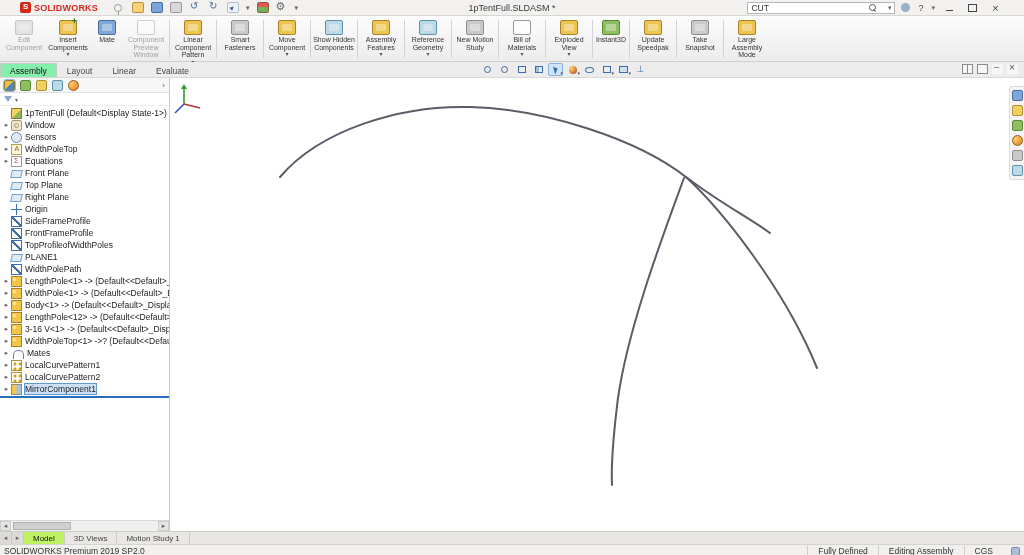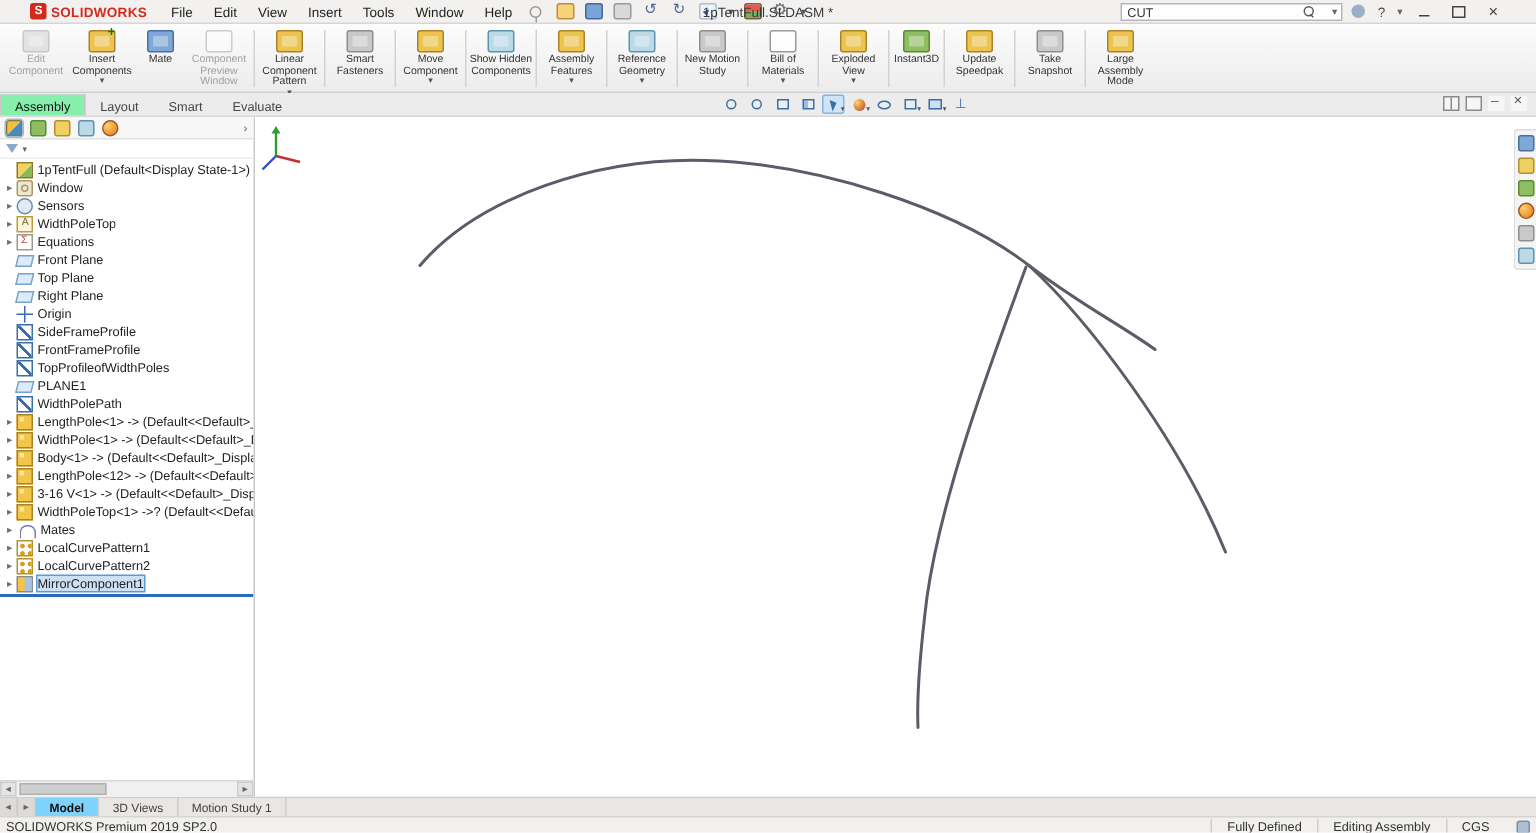--- a/index.html
+++ b/index.html
@@ -164,43 +164,34 @@
   .tp-4 { background:radial-gradient(circle at 30% 30%, #ffcf6a, #e07a20); border:1px solid #9a5a20; border-radius:50%; }
   .tp-5 { background:#c9c9c9; border:1px solid #8f8f8f; }
   .tp-6 { background:#bcd9e8; border:1px solid #5f93ad; }
 
   
   .bottomtabs { height:13px; background:#e9e7e4; border-top:1px solid #cfcdc9;
     display:flex; align-items:stretch; font-size:8px; }
   .btnav { width:12px; display:flex; align-items:center; justify-content:center; color:#666;
     background:#dddbd7; border-right:1px solid #c9c7c3; font-size:7px; }
   .btab { padding:1px 9px 0 9px; color:#444; display:flex; align-items:center; border-right:1px solid #cfcdc9; }
-  .btab.active { background:#7dd3fc; font-weight:bold; color:#111; }
+  .btab.active { background:#bef264; font-weight:normal; color:#111; }
   .statusbar { height:13px; background:#f1f0ef; border-top:1px solid #d6d4d1;
     display:flex; align-items:center; font-size:8.5px; color:#333; padding:0 4px; }
   .sb-left { flex:1; }
   .sb-item { padding:0 10px; border-left:1px solid #d0cecb; }
   .sb-ic { width:9px; height:9px; background:#aebfd4; border:1px solid #7a8ea8; border-radius:2px; margin-left:8px; }
 </style>
 </head>
 <body>
 
 <div class="titlebar">
   <div class="logo">
     <span class="logo-mark"></span>
     <span class="logo-text">SOLIDWORKS</span>
-  </div>
-  <div class="menubar">
-    <span class="menu-item">File</span>
-    <span class="menu-item">Edit</span>
-    <span class="menu-item">View</span>
-    <span class="menu-item">Insert</span>
-    <span class="menu-item">Tools</span>
-    <span class="menu-item">Window</span>
-    <span class="menu-item">Help</span>
   </div>
   <span class="pin-icon"></span>
   <div class="qat">
     <span class="qicon qi-open"></span>
     <span class="qicon qi-save"></span>
     <span class="qicon qi-print"></span>
     <span class="qicon qi-undo"></span>
     <span class="qicon qi-redo"></span>
     <span class="qicon qi-select"></span>
     <span class="qcaret">▾</span>
@@ -311,21 +302,21 @@
   <div class="rsep"></div>
   <div class="rbtn">
     <span class="ric"></span>
     <span class="rlabel">Large Assembly Mode</span>
   </div>
 </div>
 
 <div class="tabrow">
   <span class="ctab active">Assembly</span>
   <span class="ctab">Layout</span>
-  <span class="ctab">Smart</span>
+  <span class="ctab">Linear</span>
   <span class="ctab">Evaluate</span>
 
   <div class="headsup">
     <span class="hu">
         <span class="glyph-circle"></span>
       </span>
     <span class="hu">
         <span class="glyph-circle"></span>
       </span>
     <span class="hu">

